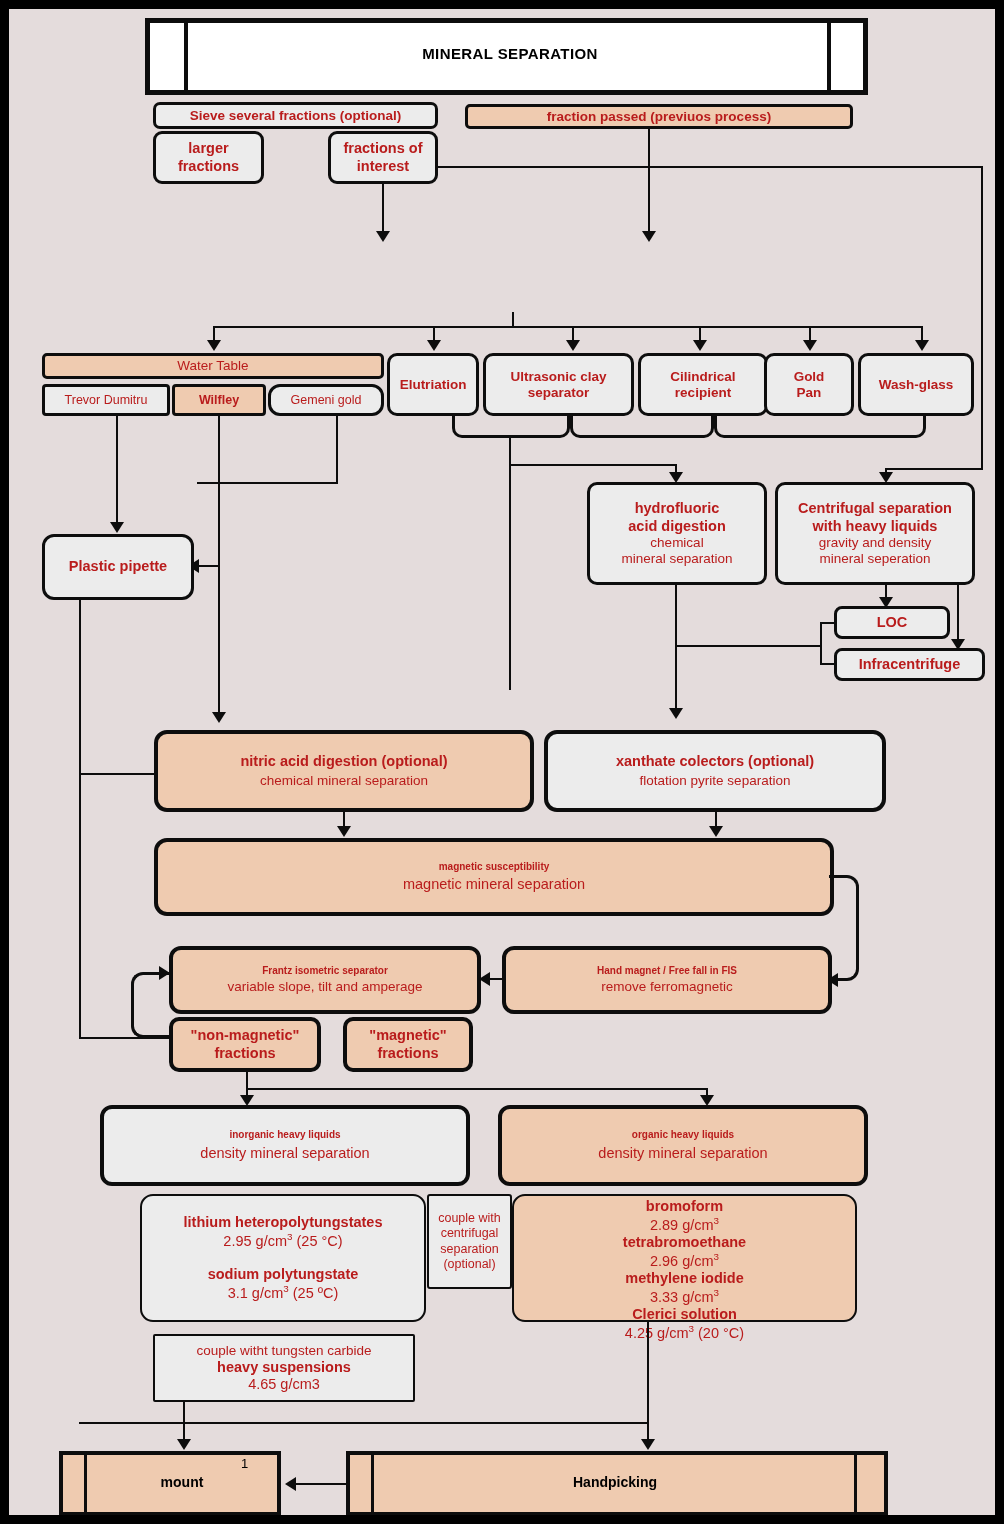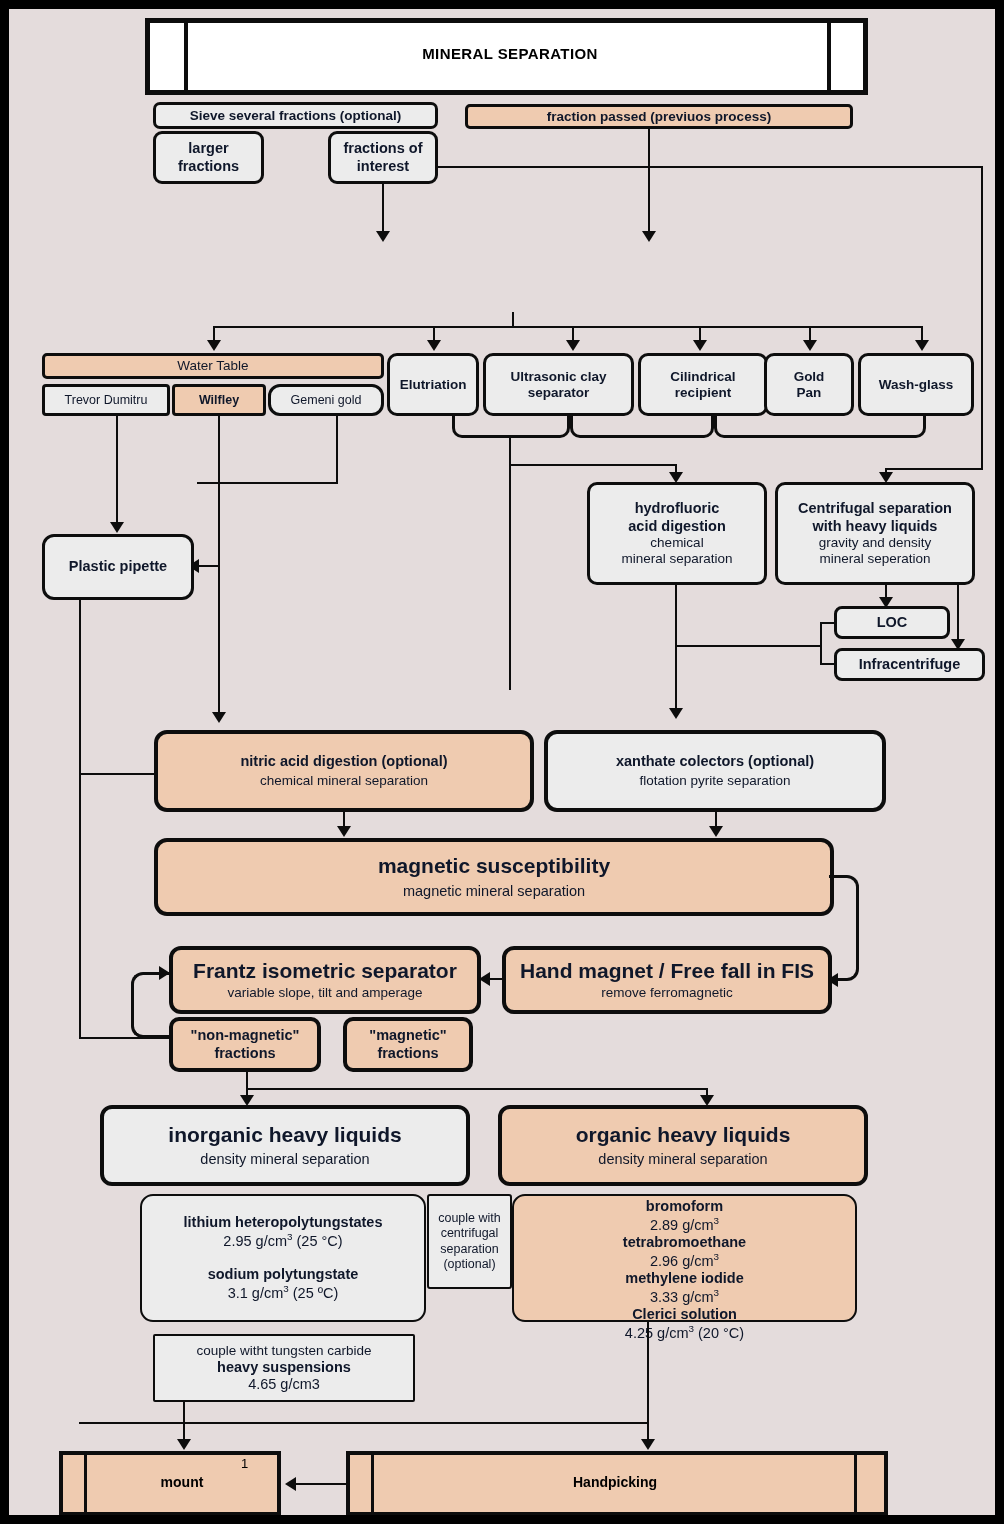--- a/index.html
+++ b/index.html
@@ -16,33 +16,33 @@
     position:absolute;
     box-sizing:border-box;
     border:3px solid #0d0d0d;
     background:#ECECEC;
     border-radius:9px;
     display:flex;
     flex-direction:column;
     align-items:center;
     justify-content:center;
     text-align:center;
-    color:#0f172a;
+    color:#b91c1c;
     line-height:1.18;
     padding:2px 4px;
   }
   .tan{background:#EFCBB0;}
   .white{background:#ffffff;}
   .b{font-weight:bold;}
   .n{font-weight:normal;}
   .sq{border-radius:0;}
   .f12{font-size:12.5px;}
   .f13{font-size:13.5px;}
   .f14{font-size:14.5px;}
-  .f15{font-size:21px;}
+  .f15{font-size:10px;}
   .f16{font-size:16.5px;}
   
   .ln{position:absolute;background:#0d0d0d;}
   .vl{width:3px;}
   .vl2{width:2px;background:#0d0d0d;position:absolute;}
   .hl2{height:2px;background:#0d0d0d;position:absolute;}
   .arw{position:absolute;width:0;height:0;}
   .arw-d{border-left:7px solid transparent;border-right:7px solid transparent;border-top:11px solid #0d0d0d;}
   .arw-l{border-top:7px solid transparent;border-bottom:7px solid transparent;border-right:11px solid #0d0d0d;}
   .arw-r{border-top:7px solid transparent;border-bottom:7px solid transparent;border-left:11px solid #0d0d0d;}

